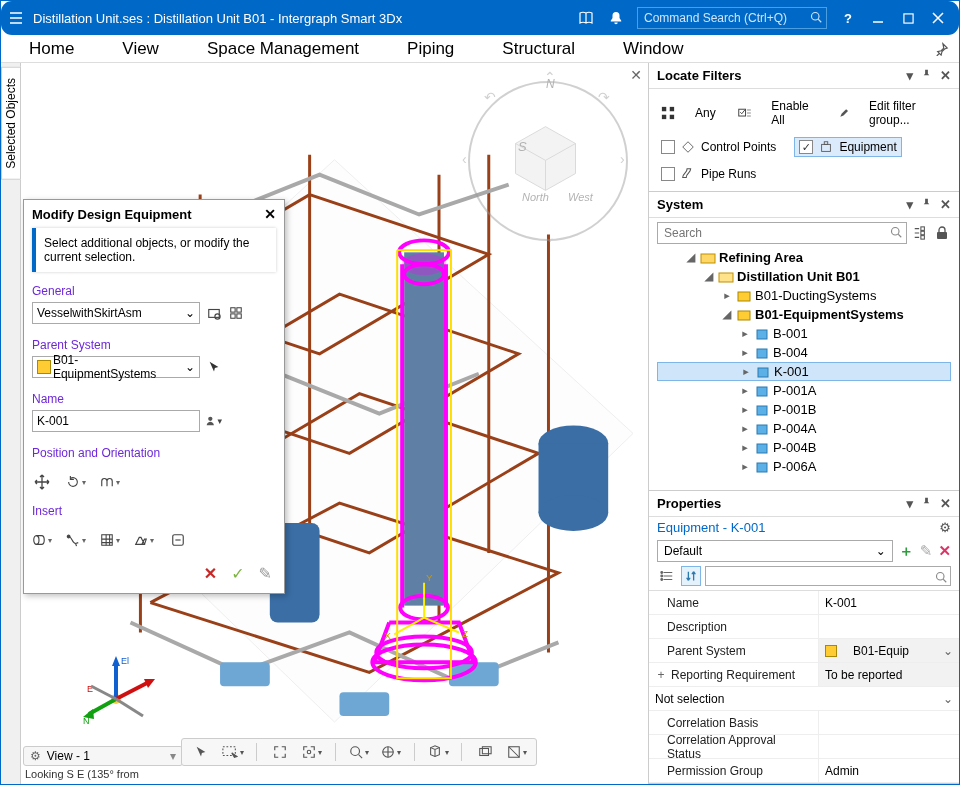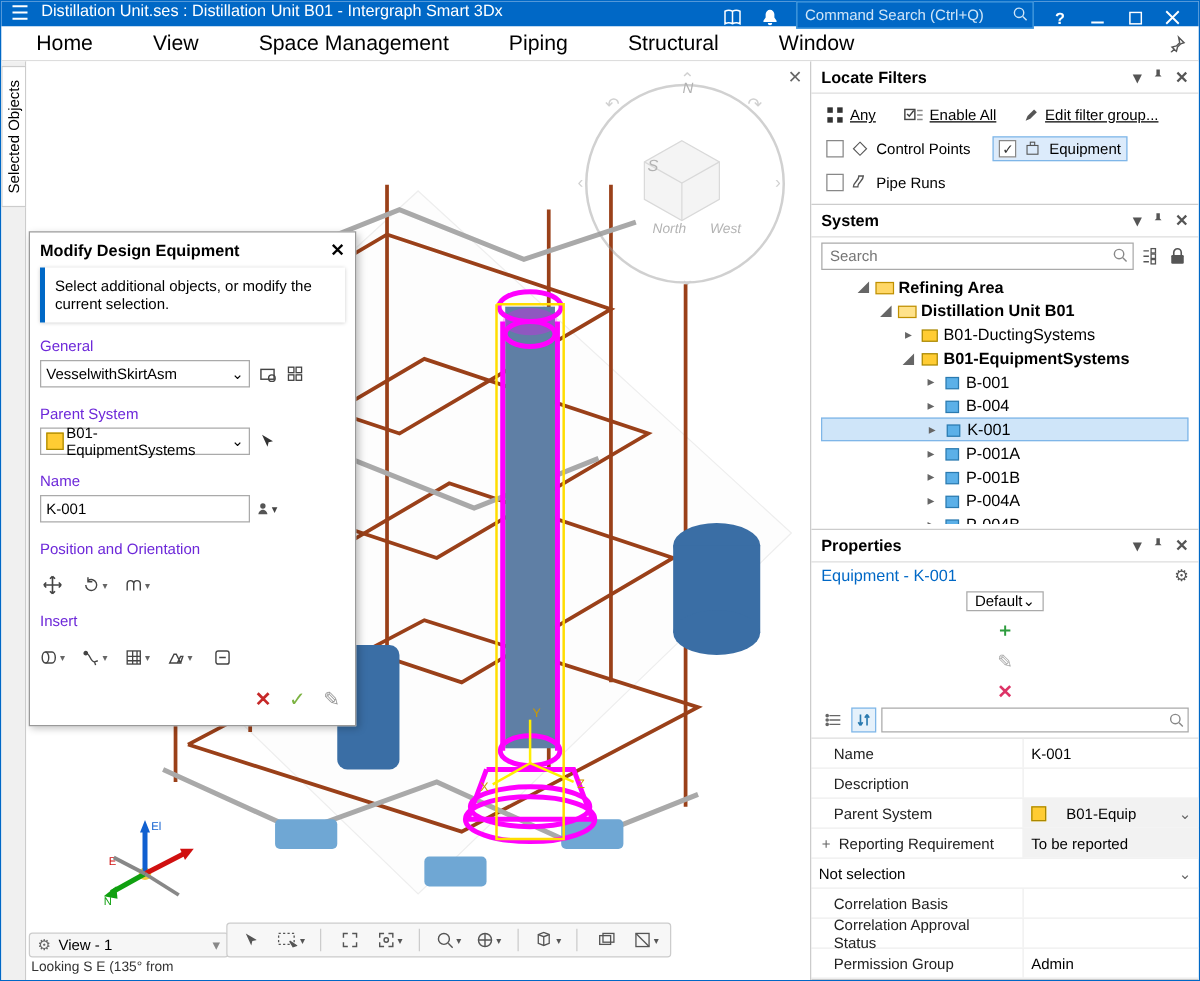--- a/index.html
+++ b/index.html
@@ -1,19 +1,19 @@
 <!DOCTYPE html>
 <html><head>
 <meta charset="utf-8">
 <style>
 * { margin: 0; padding: 0; box-sizing: border-box; font-family: "Segoe UI", Tahoma, sans-serif; }
 body { background: #fff; width: 960px; height: 785px; overflow: hidden; border: 1px solid #0068C6; display: flex; flex-direction: column; }
 
 
-.titlebar { background: #0068C6; color: #fff; height: 20px; display: flex; padding: 0 6px; font-size: 13px; }
+.titlebar { background: #0068C6; color: #fff; height: 34px; display: flex; align-items: center; padding: 0 6px; font-size: 13px; border-radius: 11px; }
 .titlebar .app-icon { width: 18px; height: 18px; margin-right: 8px; display:flex; align-items:center; justify-content:center;}
 .titlebar .title-text { flex: 0 0 auto; }
 .titlebar .spacer { flex: 1; }
 .titlebar .tb-icon { width: 26px; height: 26px; display: flex; align-items: center; justify-content: center; margin: 0 2px; cursor: pointer; }
 .search-box { position: relative; width: 190px; height: 22px; border: 1px solid #4b9ee0; background: #0068C6; color: #D0E7FA; display:flex; align-items:center; padding:0 22px 0 6px; font-size:12px; margin: 0 6px;}
 .search-box input { background: transparent; border: none; outline: none; color: #000000; width: 100%; font-size: 12px;}
 .search-box input::placeholder { color: #cfe5f7; }
 .search-box .mag { position:absolute; right:4px; top:3px; color:#cfe5f7;}
 
 
@@ -80,21 +80,21 @@
 
 .rightcol { width: 310px; display:flex; flex-direction:column; background:#fff; }
 .panel{ border-bottom:1px solid #ccc; display:flex; flex-direction:column;}
 .panel-header{ height:26px; display:flex; align-items:center; justify-content:space-between; padding:0 8px; font-size:13px; font-weight:600; border-bottom:1px solid #ddd;}
 .panel-header .ph-icons{ display:flex; gap:8px; color:#555;}
 .panel-header .ph-icons span{ cursor:pointer;}
 .panel-body{ padding:4px 8px; font-size:12px;}
 
 
 .lf-row{ display:flex; gap:14px; align-items:center; padding:4px 0;}
-.lf-btn{ display:flex; align-items:center; gap:5px; cursor:pointer; padding:2px 4px;text-decoration:underline;}
+.lf-btn{ display:flex; align-items:center; gap:20px; cursor:pointer; padding:2px 4px;}
 .lf-check{ display:flex; align-items:center; gap:6px; padding:2px 4px;}
 .lf-check.sel{ background:#dcebfb; border:1px solid #7fb6e8; }
 .chk{ width:14px; height:14px; border:1px solid #888; display:inline-flex; align-items:center; justify-content:center; font-size:11px; background:#fff;}
 .chk.on::after{ content:"✓"; color:#333;}
 .ficon{ width:14px; height:14px; display:inline-block;}
 
 
 .sys-body{ flex:1; overflow:hidden; display:flex; flex-direction:column;}
 .sys-search{ display:flex; align-items:center; gap:4px; margin-bottom:4px;}
 .sys-search .sbox{ flex:1; position:relative;}
@@ -110,21 +110,21 @@
 .indent-1{ padding-left:28px;}
 .indent-2{ padding-left:46px;}
 .indent-3{ padding-left:64px;}
 .indent-4{ padding-left:82px;}
 
 
 .props{ display:flex; flex-direction:column; flex:0 0 auto;}
 .props-sub{ display:flex; align-items:center; justify-content:space-between; padding:3px 8px; font-size:13px;}
 .props-sub .plabel{ color:#0068C6;}
 .props-sub .gear{ color:#555; cursor:pointer;}
-.props-rowctl{ display:flex; align-items:center; gap:6px; padding:2px 8px;flex-direction:column;}
+.props-rowctl{ display:flex; align-items:center; gap:6px; padding:2px 8px;}
 .props-rowctl .pselect{ flex:1; height:22px; border:1px solid #aaa; display:flex; align-items:center; justify-content:space-between; padding:0 6px; font-size:12px;}
 .props-rowctl .paddon{ cursor:pointer; font-size:15px;}
 .props-rowctl .paddon.plus{ color:#2e9c3e; font-weight:bold;}
 .props-rowctl .paddon.edit{ color:#aaa;}
 .props-rowctl .paddon.x{ color:#d36; font-weight:bold;}
 .props-filter{ display:flex; align-items:center; gap:4px; padding:2px 8px 4px 8px; border-bottom:1px solid #ddd;}
 .props-filter .fbtn{ width:20px; height:20px; border:1px solid transparent; display:flex; align-items:center; justify-content:center; cursor:pointer; color:#666;}
 .props-filter .fbtn.on{ border-color:#7fb6e8; background:#e5f1fb;}
 .props-filter .fsearch{ flex:1; position:relative;}
 .props-filter .fsearch input{ width:100%; height:20px; border:1px solid #aaa; padding:0 20px 0 6px; font-size:12px; outline:none;}

